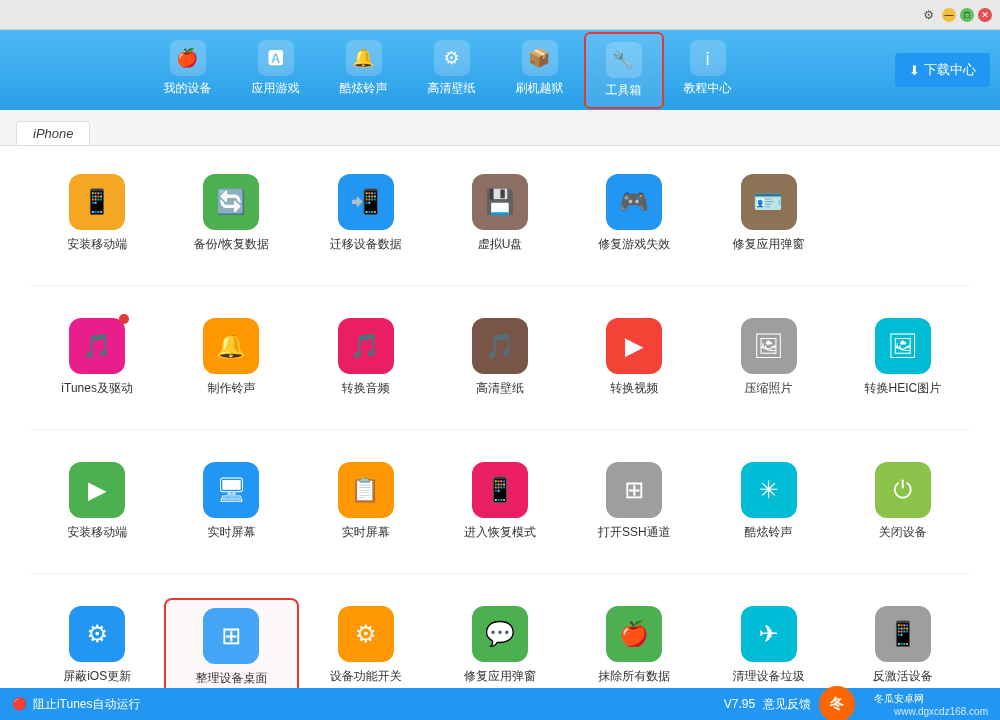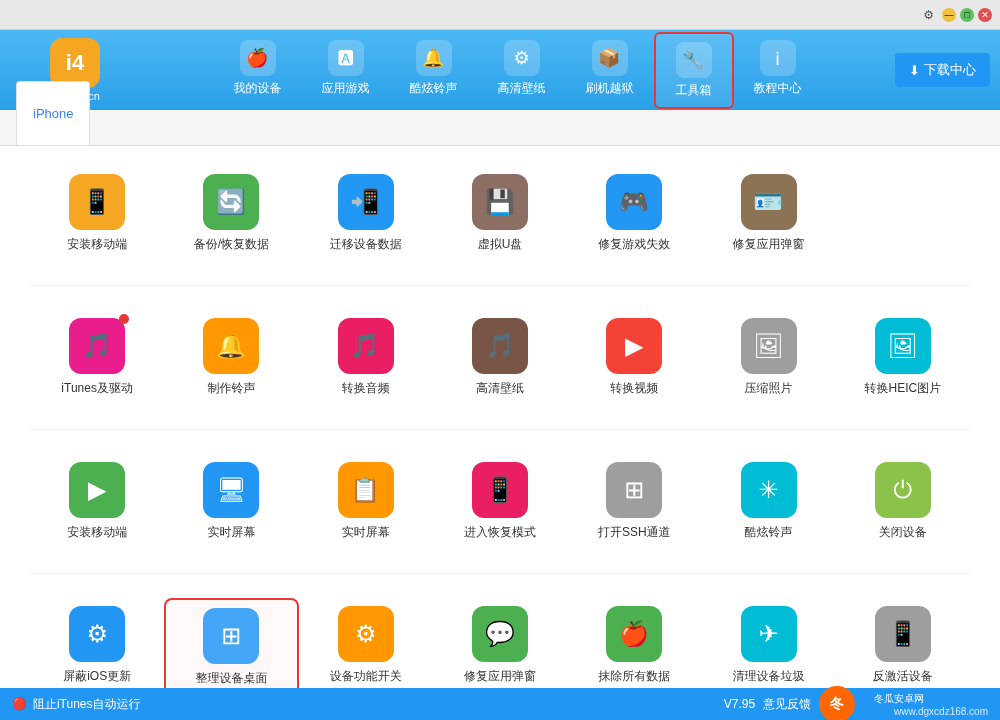--- a/index.html
+++ b/index.html
@@ -88,28 +88,29 @@
     
     .tab-bar {
       height: 36px;
       background: #f5f5f5;
       border-bottom: 1px solid #ddd;
       display: flex;
       align-items: flex-end;
       padding: 0 16px;
     }
     .tab {
-      padding: 24px 16px;
+      padding: 4px 16px;
       background: white;
       border: 1px solid #ddd;
       border-bottom: none;
       font-size: 13px;
-      color: #3b82f6;
+      color: #404040;
       cursor: pointer;
       border-radius: 4px 4px 0 0;
+      font-style: italic;
     }
 
     
     .main {
       background: white;
       height: calc(720px - 30px - 80px - 36px - 32px);
       overflow-y: auto;
       padding: 20px 30px;
     }
 
@@ -164,26 +165,20 @@
 <div class="title-bar">
   <div class="title-bar-controls">
     <span class="title-icon">⚙</span>
     <button class="title-btn min">—</button>
     <button class="title-btn max">□</button>
     <button class="title-btn close">✕</button>
   </div>
 </div>
 
 <div class="header">
-  <div class="logo">
-    <div class="logo-icon">
-      <span>i4</span>
-    </div>
-    <span class="logo-url">www.i4.cn</span>
-  </div>
 
   <nav class="nav-items">
 
   <div class="nav-item">
     <div class="nav-icon" style="font-size:18px;">🍎</div>
     <span class="nav-label">我的设备</span>
   </div>
       <div class="nav-item">
     <div class="nav-icon" style="font-size:18px;">🅰</div>
     <span class="nav-label">应用游戏</span>

